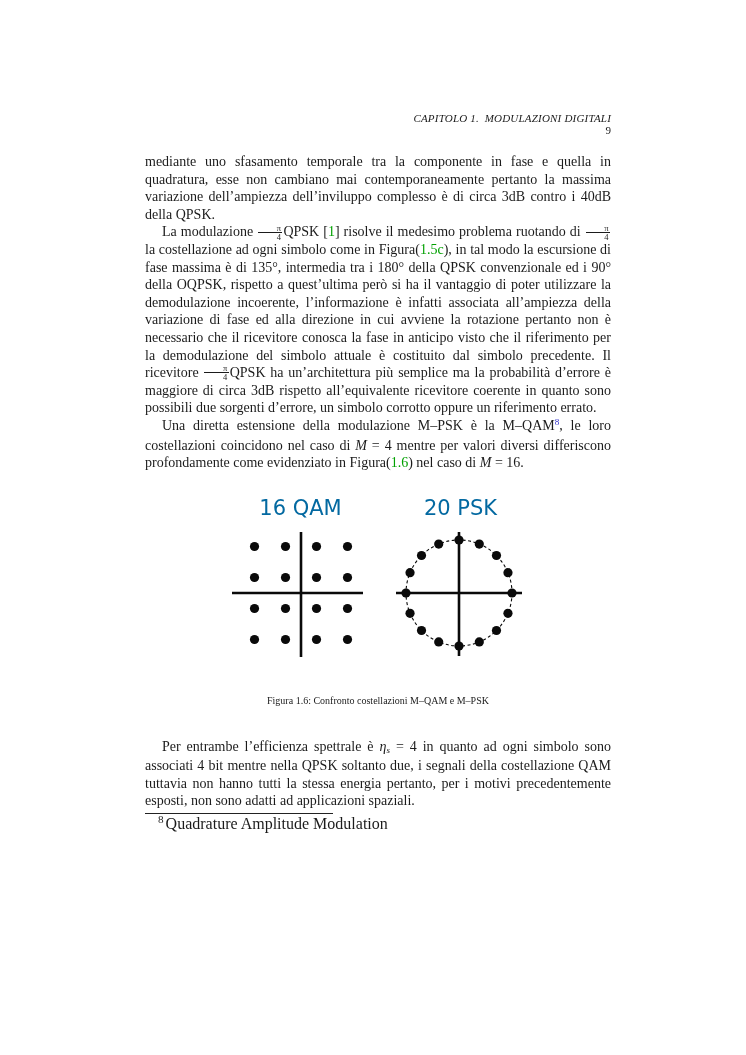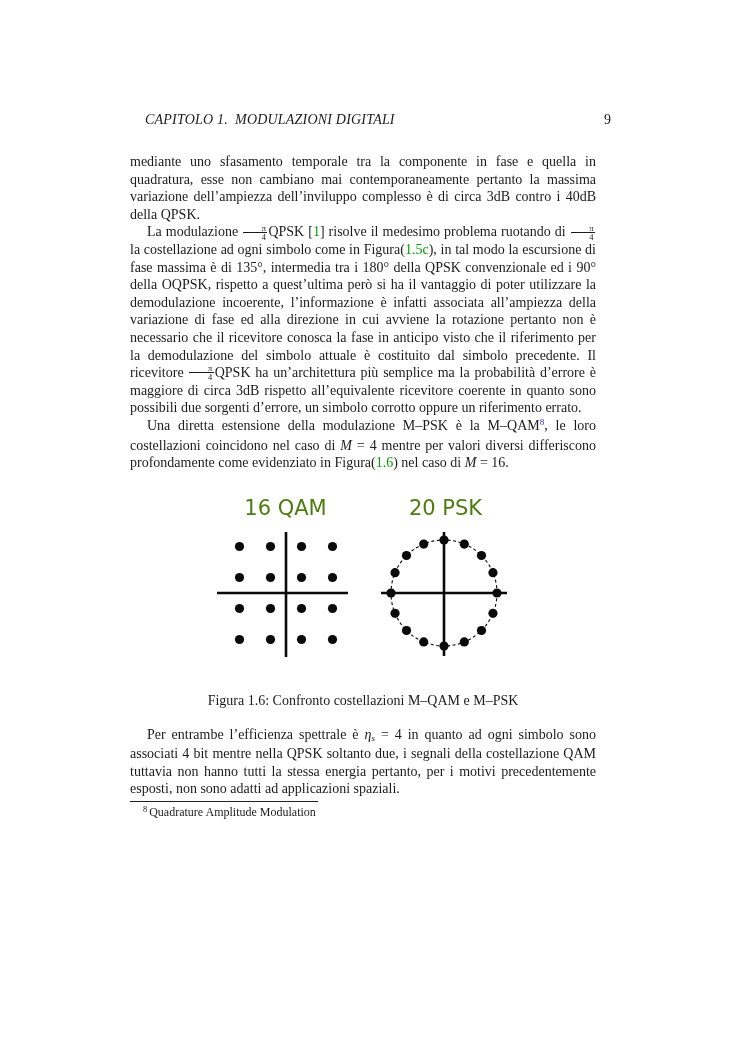--- a/index.html
+++ b/index.html
@@ -7,26 +7,27 @@
     position:relative;
     width:746px; height:1055px;
     background:#ffffff;
     font-family:"Liberation Serif", serif;
     color:#1b1b1b;
     overflow:hidden;
   }
   .header {
     position:absolute; top:112px; left:145px; width:466px;
     display:flex; justify-content:space-between; align-items:flex-end;
-    font-size:14px;
+    font-size:11px;
+    flex-direction:column;
   }
   .header .chapter { font-style:italic; letter-spacing:0.2px; }
   .header .pagenum { font-style:normal; }
   .content {
-    position:absolute; top:153px; left:130px; width:466px;
+    position:absolute; top:153px; left:145px; width:466px;
     font-size:14px; line-height:17.6px; text-align:justify;
   }
   p.para { margin:0; }
   p.ind { text-indent:17px; }
   .it { font-style:italic; }
   .sup { font-size:0.65em; position:relative; top:-0.5em; }
   .sub { font-size:0.65em; position:relative; top:0.28em; }
   .link-green { color:#00a000; }
   .link-blue  { color:#2d2dc8; }
   .frac {
@@ -35,33 +36,33 @@
   }
   .frac .fnum { display:block; border-bottom:0.9px solid #1b1b1b; padding:0 1.5px; }
   .frac .fden { display:block; }
   .figure { margin-top:25px; }
   .fig-panels {
     display:flex; justify-content:center; align-items:flex-start; gap:15px;
   }
   .fig-panel { text-align:center; }
   .fig-label {
     font-family:"DejaVu Sans", sans-serif;
-    font-size:21px; line-height:22px; color:#4d7c0f;
+    font-size:21px; line-height:22px; color:#0369a1;
     margin-bottom:10px; text-indent:0;
   }
   .fig-svg { display:block; }
   .caption {
     margin-top:28px; text-align:center; text-indent:0;
-    font-size:14px; line-height:18px;
+    font-size:10px; line-height:18px;
   }
-  .after-figure { margin-top:16px; }
+  .after-figure { margin-top:28px; }
   .footnote-block { margin-top:3px; }
   .footnote-rule { width:188px; border-top:1px solid #222222; height:0; }
   .footnote-text {
-    font-size:12px; line-height:14px; margin-top:3px; padding-left:13px;
+    font-size:16px; line-height:14px; margin-top:3px; padding-left:13px;
     text-align:left;
   }
   .footnote-text .fnmark { font-size:0.7em; position:relative; top:-0.5em; margin-right:2px; }
 </style>
 </head>
 <body>
 
 <div class="page">
 
   <div class="header">

